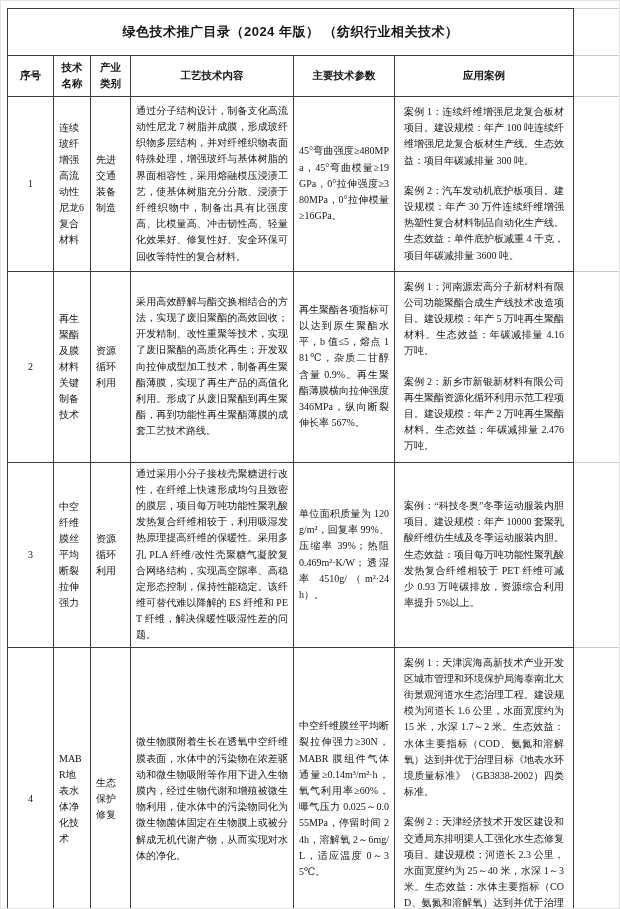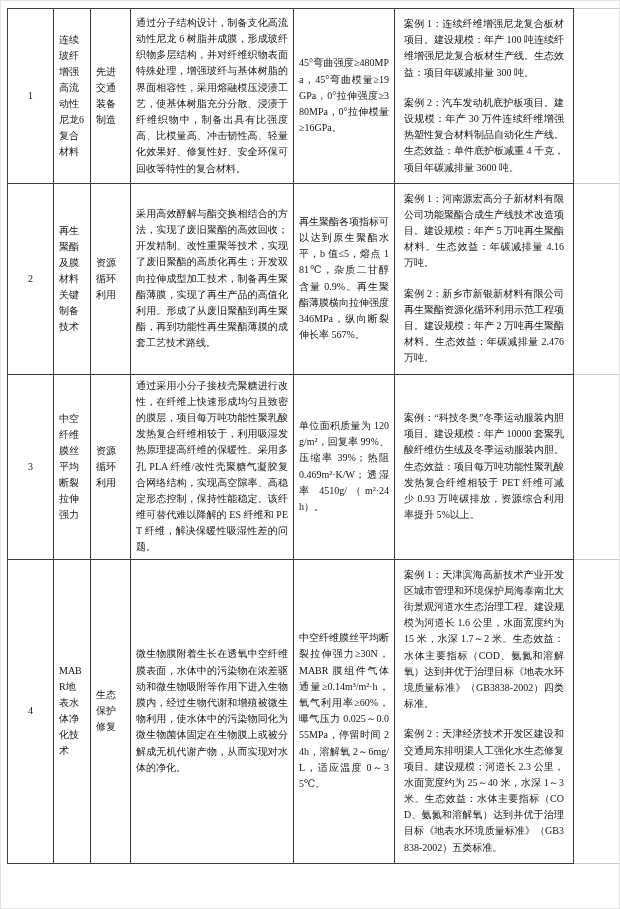--- a/index.html
+++ b/index.html
@@ -70,27 +70,40 @@
       <col style="width:46px">
         <col style="width:37px">
         <col style="width:40px">
       <col style="width:163px">
         <col style="width:101px">
         <col style="width:179px">
       <col style="width:46px">
     </colgroup>
 
     <tbody>
+        <tr class="title-row">
+      <td class="title-cell" colspan="6">绿色技术推广目录（2024 年版） （纺织行业相关技术）</td>
+      <td class="gutter"></td>
+    </tr>
 
+    <tr class="header-row">
+      <th>序号</th>
+      <th>技术名称</th>
+      <th>产业类别</th>
+      <th>工艺技术内容</th>
+      <th>主要技术参数</th>
+      <th>应用案例</th>
+      <td class="gutter"></td>
+    </tr>
 
     <tr class="r1">
       <td class="c-index">1</td>
       <td class="c-name">连续玻纤增强高流动性尼龙6复合材料</td>
       <td class="c-cat">先进交通装备制造</td>
-      <td class="c-proc">通过分子结构设计，制备支化高流动性尼龙 6 树脂并成膜，形成玻纤织物多层结构，并对纤维织物表面特殊处理，增强玻纤与基体树脂的界面相容性，采用熔融模压浸渍工艺，使基体树脂充分分散、浸渍于纤维织物中，制备出具有比强度高、比模量高、冲击韧性高、轻量化效果好、修复性好、安全环保可回收等特性的复合材料。</td>
+      <td class="c-proc">通过分子结构设计，制备支化高流动性尼龙 7 树脂并成膜，形成玻纤织物多层结构，并对纤维织物表面特殊处理，增强玻纤与基体树脂的界面相容性，采用熔融模压浸渍工艺，使基体树脂充分分散、浸渍于纤维织物中，制备出具有比强度高、比模量高、冲击韧性高、轻量化效果好、修复性好、安全环保可回收等特性的复合材料。</td>
       <td class="c-param">45°弯曲强度≥480MPa，45°弯曲模量≥19GPa，0°拉伸强度≥380MPa，0°拉伸模量≥16GPa。</td>
       <td class="c-cases">
         <p>案例 1：连续纤维增强尼龙复合板材项目。建设规模：年产 100 吨连续纤维增强尼龙复合板材生产线。生态效益：项目年碳减排量 300 吨。</p>
         <p>案例 2：汽车发动机底护板项目。建设规模：年产 30 万件连续纤维增强热塑性复合材料制品自动化生产线。生态效益：单件底护板减重 4 千克，项目年碳减排量 3600 吨。</p>
       </td>
       <td class="gutter"></td>
     </tr>
 
     <tr class="r2">
       <td class="c-index">2</td>

